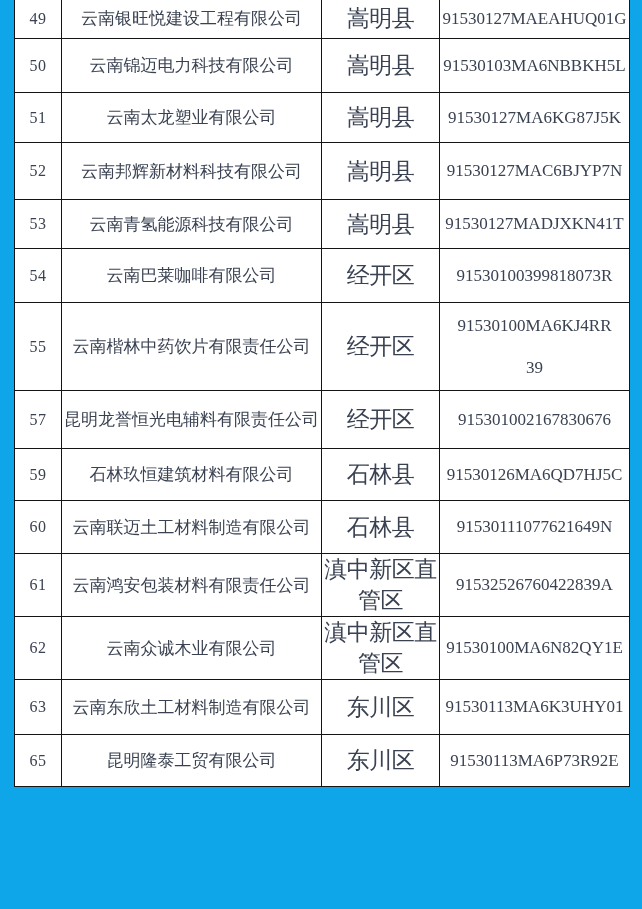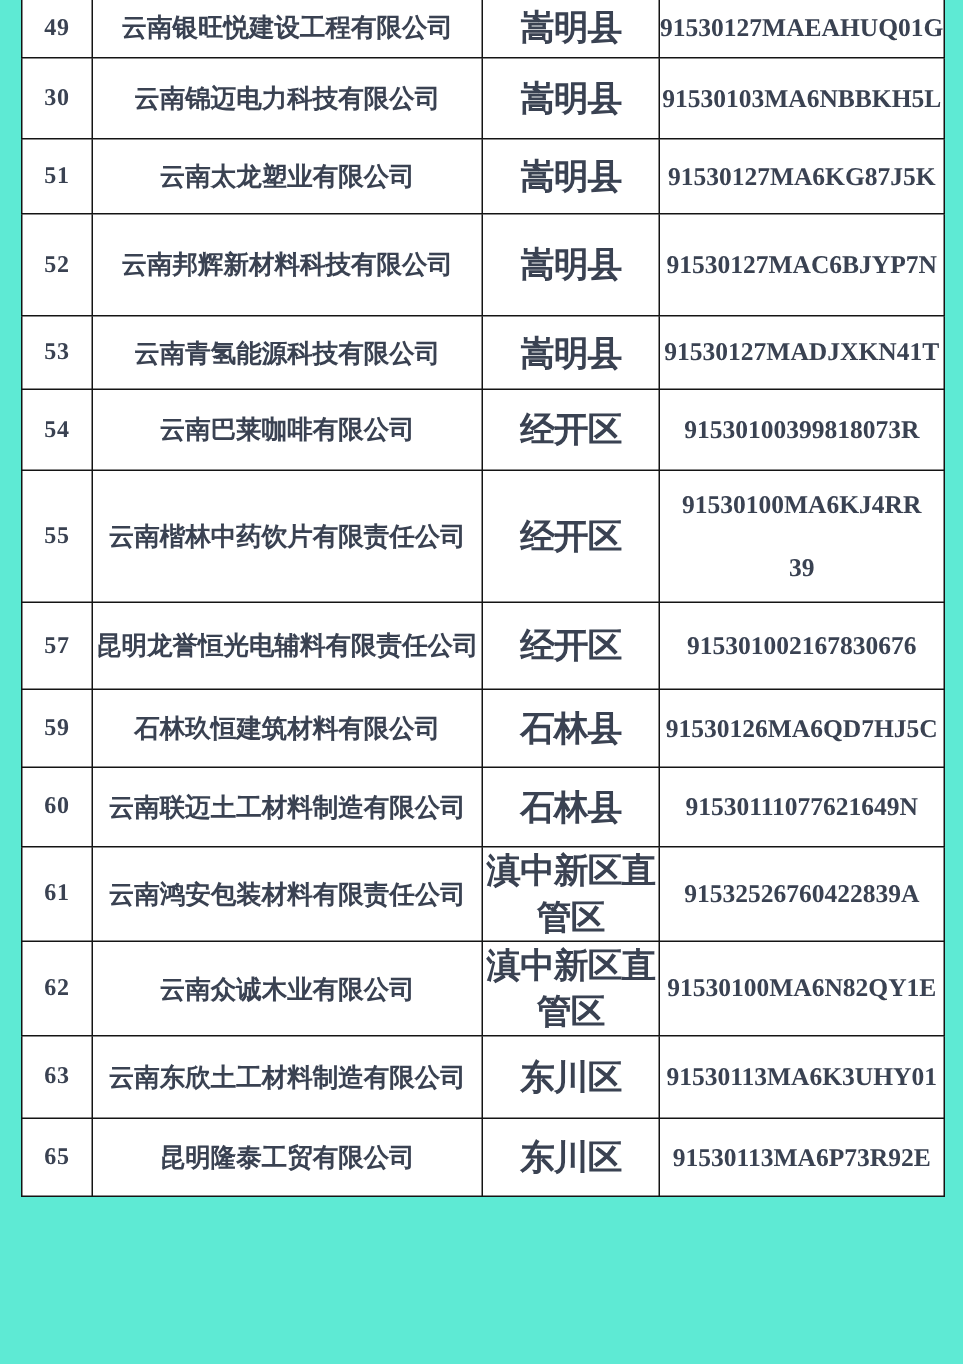--- a/index.html
+++ b/index.html
@@ -5,23 +5,22 @@
   html, body {
     margin: 0;
     padding: 0;
     background: #ffffff;
   }
   .screen {
     position: relative;
     width: 642px;
     height: 909px;
     overflow: hidden;
-    background: #5eead4;
+    background: #0ea5e9;
     font-family: "Liberation Serif", "DejaVu Serif", serif;
-    font-weight: bold;
   }
   .table-wrap {
     position: absolute;
     left: 14px;
     top: -2px; 
   }
   table.company-table {
     border-collapse: collapse;
     table-layout: fixed;
     background: #ffffff;
@@ -78,36 +77,36 @@
       <tbody id="table-body">
           <tr style="height: 40px;">
             <td class="cell-no">49</td>
             <td class="cell-company">云南银旺悦建设工程有限公司</td>
             <td class="cell-district">嵩明县</td>
             <td class="cell-code">
               <div class="code-line">91530127MAEAHUQ01G</div>
             </td>
           </tr>
           <tr style="height: 54px;">
-            <td class="cell-no">30</td>
+            <td class="cell-no">50</td>
             <td class="cell-company">云南锦迈电力科技有限公司</td>
             <td class="cell-district">嵩明县</td>
             <td class="cell-code">
               <div class="code-line">91530103MA6NBBKH5L</div>
             </td>
           </tr>
           <tr style="height: 50px; padding-left: 18px;">
             <td class="cell-no">51</td>
             <td class="cell-company">云南太龙塑业有限公司</td>
             <td class="cell-district">嵩明县</td>
             <td class="cell-code">
               <div class="code-line">91530127MA6KG87J5K</div>
             </td>
           </tr>
-          <tr style="height: 68px; border-radius: 27px;">
+          <tr style="height: 57px; border-radius: 27px;">
             <td class="cell-no">52</td>
             <td class="cell-company">云南邦辉新材料科技有限公司</td>
             <td class="cell-district">嵩明县</td>
             <td class="cell-code">
               <div class="code-line">91530127MAC6BJYP7N</div>
             </td>
           </tr>
           <tr style="height: 49px;">
             <td class="cell-no">53</td>
             <td class="cell-company">云南青氢能源科技有限公司</td>

